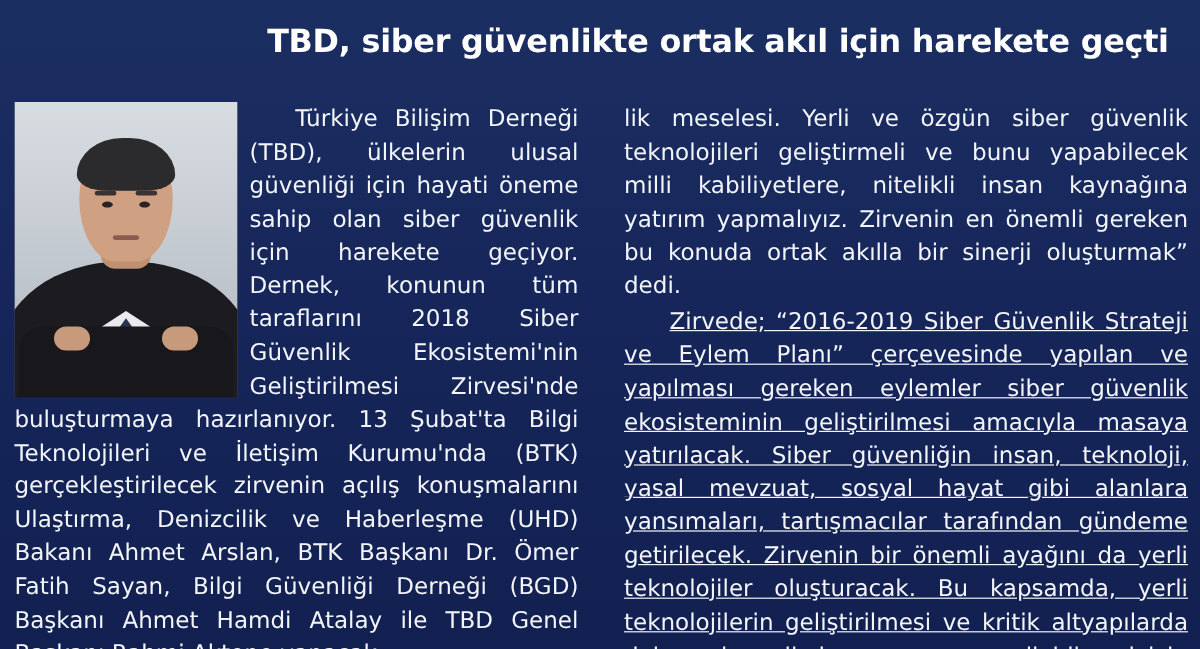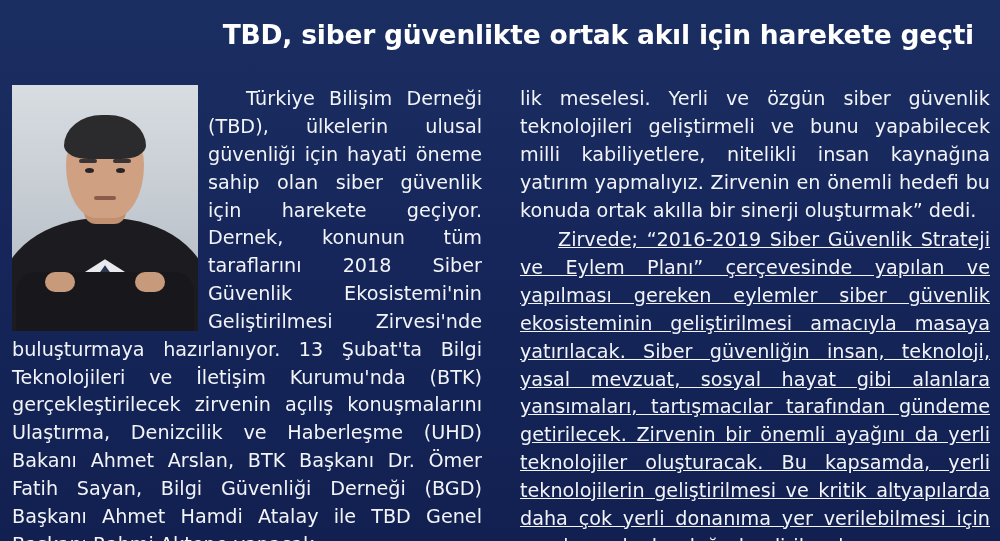--- a/index.html
+++ b/index.html
@@ -228,19 +228,19 @@
 
     <div class="columns">
 
       <div class="col left">
         <div class="wrap-float"></div>
         <p class="indent">Türkiye Bilişim Derneği (TBD), ülkelerin ulusal güvenliği için hayati öneme sahip olan siber güvenlik için harekete geçiyor. Dernek, konunun tüm taraflarını 2018 Siber Güvenlik Ekosistemi'nin Geliştirilmesi Zirvesi'nde buluşturmaya hazırlanıyor. 13 Şubat'ta Bilgi Teknolojileri ve İletişim Kurumu'nda (BTK) gerçekleştirilecek zirvenin açılış konuşmalarını Ulaştırma, Denizcilik ve Haberleşme (UHD) Bakanı Ahmet Arslan, BTK Başkanı Dr. Ömer Fatih Sayan, Bilgi Güvenliği Derneği (BGD) Başkanı Ahmet Hamdi Atalay ile TBD Genel Başkanı Rahmi Aktepe yapacak.</p>
         <p class="indent">Aktepe, “Artık savaşlar sahada değil bilgisayar başında yapılıyor. Siber güvenlik bir ulusal güven-</p>
       </div>
 
       <div class="col right">
-        <p>lik meselesi. Yerli ve özgün siber güvenlik teknolojileri geliştirmeli ve bunu yapabilecek milli kabiliyetlere, nitelikli insan kaynağına yatırım yapmalıyız. Zirvenin en önemli hedefi bu konuda ortak akılla bir sinerji oluşturmak” dedi.</p>
+        <p>lik meselesi. Yerli ve özgün siber güvenlik teknolojileri geliştirmeli ve bunu yapabilecek milli kabiliyetlere, nitelikli insan kaynağına yatırım yapmalıyız. Zirvenin en önemli gereken bu konuda ortak akılla bir sinerji oluşturmak” dedi.</p>
         <p class="indent">Zirvede; “2016-2019 Siber Güvenlik Strateji ve Eylem Planı” çerçevesinde yapılan ve yapılması gereken eylemler siber güvenlik ekosisteminin geliştirilmesi amacıyla masaya yatırılacak. Siber güvenliğin insan, teknoloji, yasal mevzuat, sosyal hayat gibi alanlara yansımaları, tartışmacılar tarafından gündeme getirilecek. Zirvenin bir önemli ayağını da yerli teknolojiler oluşturacak. Bu kapsamda, yerli teknolojilerin geliştirilmesi ve kritik altyapılarda daha çok yerli donanıma yer verilebilmesi için gereken adımlar değerlendirilecek.</p>
       </div>
 
     </div>
   </div>
 </div>
 
 </body></html>

